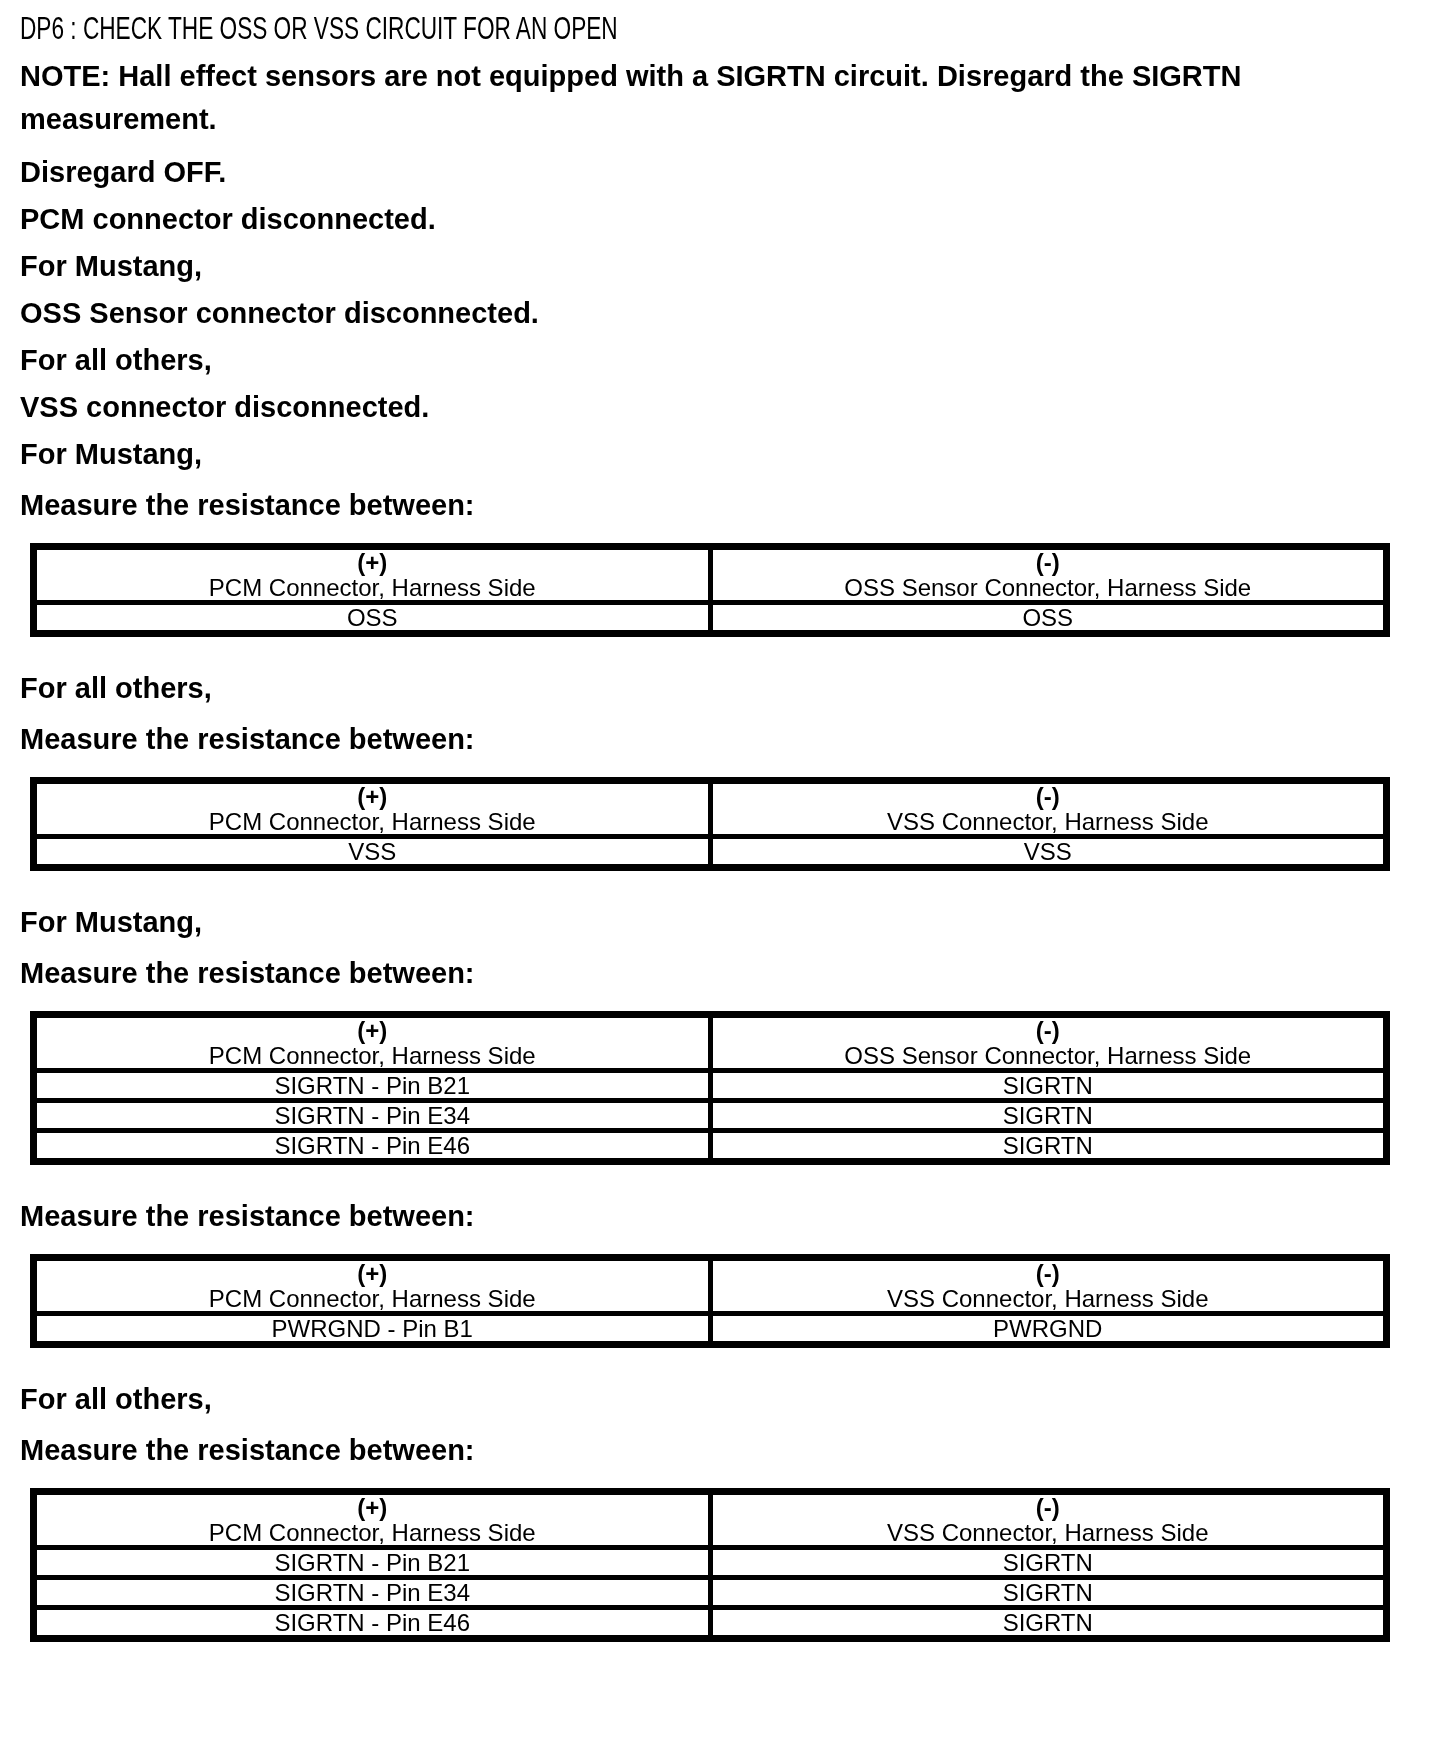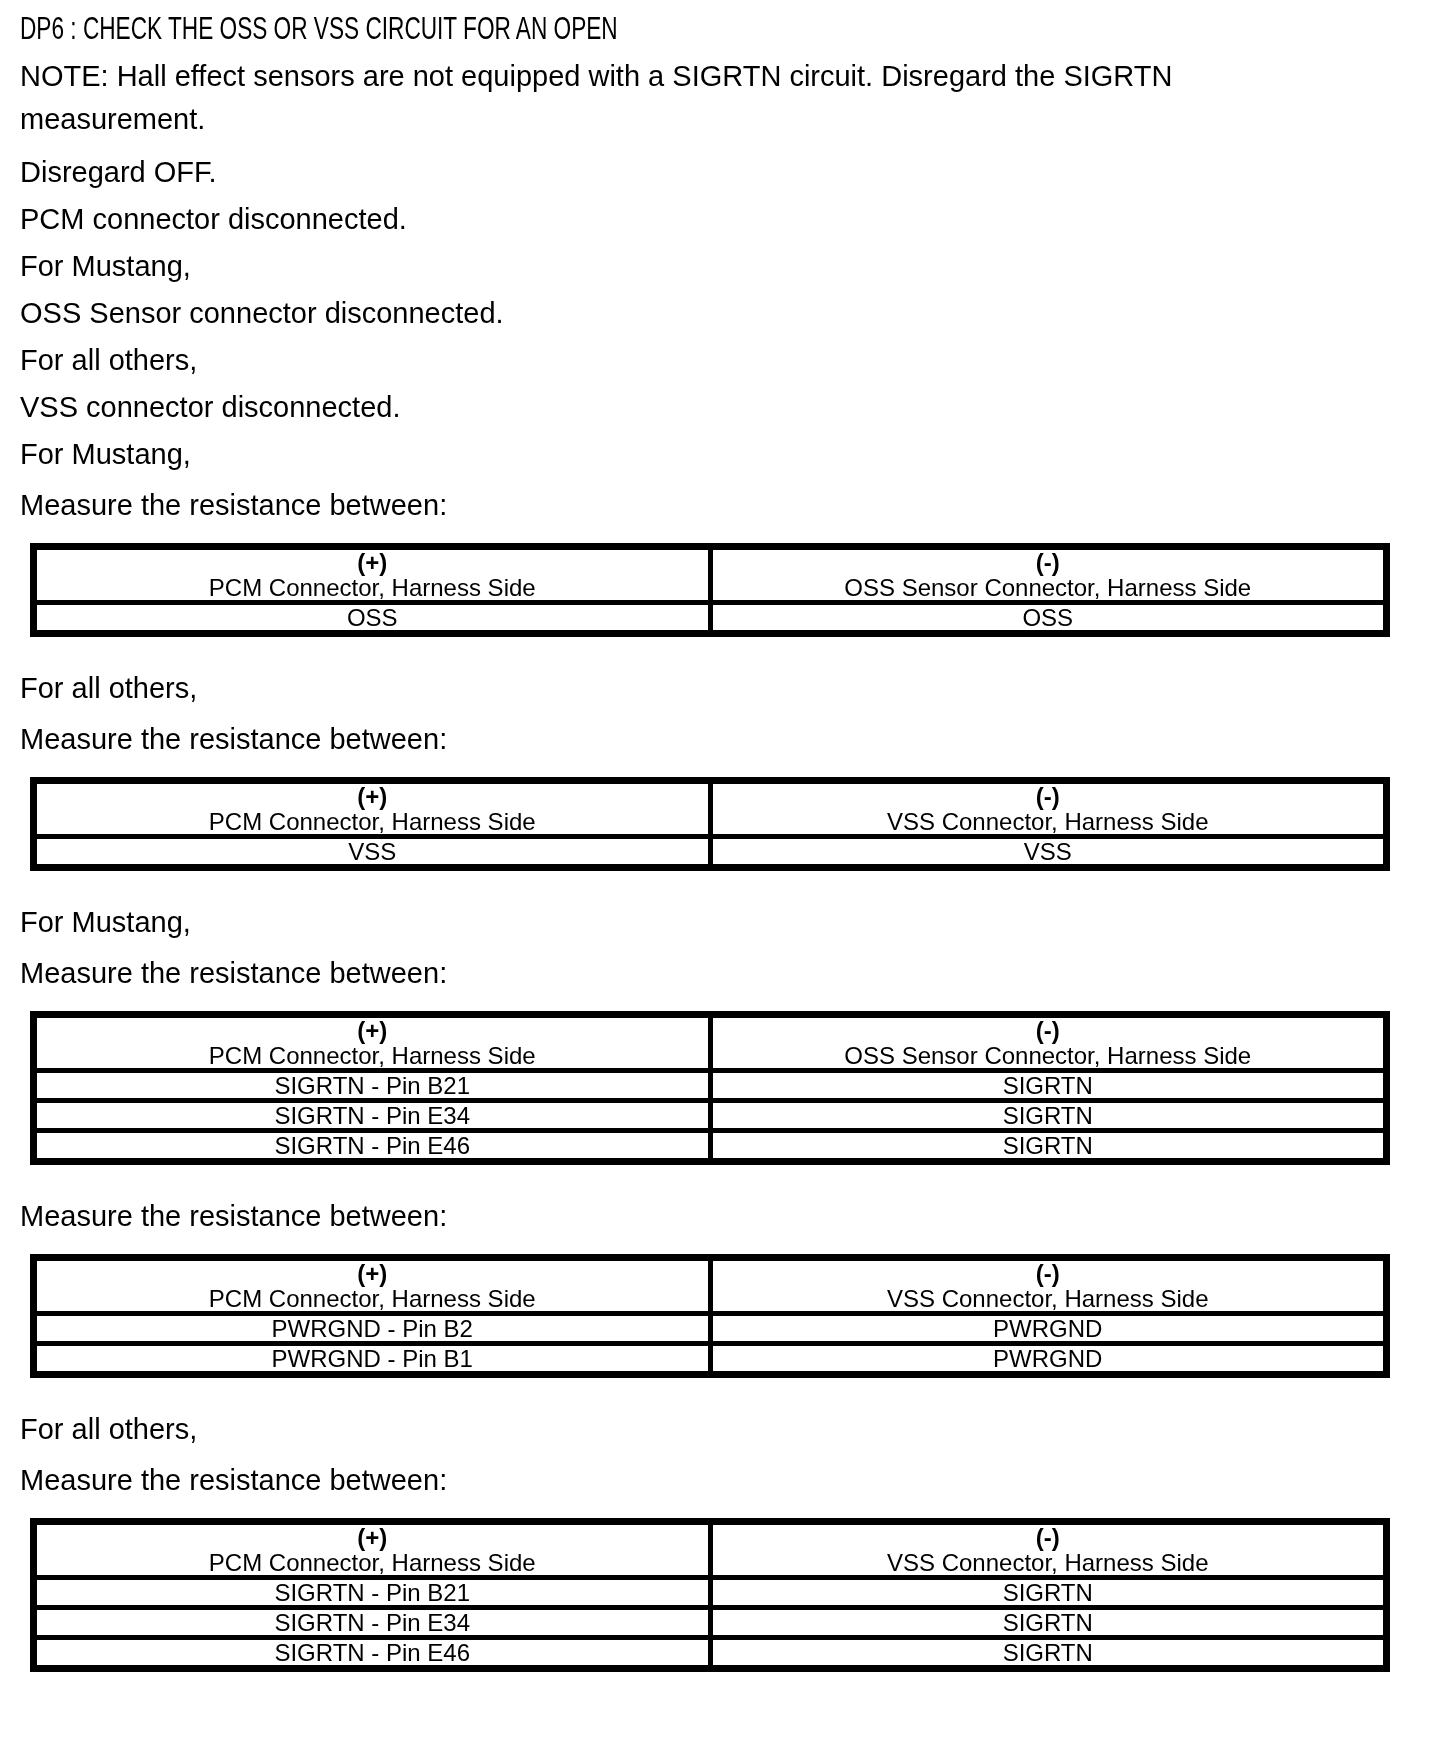--- a/index.html
+++ b/index.html
@@ -23,20 +23,21 @@
   .title .squeeze {
     display: inline-block;
     transform: scaleX(0.73);
     transform-origin: 0 50%;
     white-space: nowrap;
   }
   .line {
     font-size: 29px;
     line-height: 43px;
     margin: 0 0 4px 0;
+    font-weight: bold;
   }
   .note { margin: 0 0 10px 0; max-width: 1245px; }
   .applies { margin-bottom: 8px; }
   .measure { margin-bottom: 0; }
   table.r-table {
     border-collapse: collapse;
     table-layout: fixed;
     width: 1360px;
     margin: 16px 0 30px 10px;
     border: 7px solid #000000;
@@ -162,24 +163,20 @@
           <div>PCM Connector, Harness Side</div>
         </th>
         <th>
           <div class="sign">(-)</div>
           <div>VSS Connector, Harness Side</div>
         </th>
       </tr>
     </thead>
     <tbody>
       <tr>
-        <td>PWRGND - Pin B2</td>
-        <td>PWRGND</td>
-      </tr>
-      <tr>
         <td>PWRGND - Pin B1</td>
         <td>PWRGND</td>
       </tr>
     </tbody>
   </table>
 </section>
 
 <section>
   <p class="line applies">For all others,</p>
   <p class="line measure">Measure the resistance between:</p>

